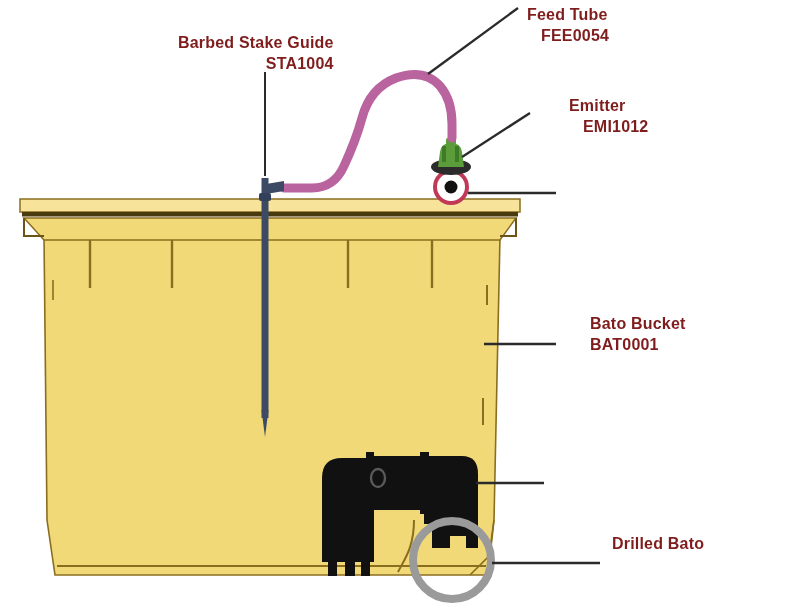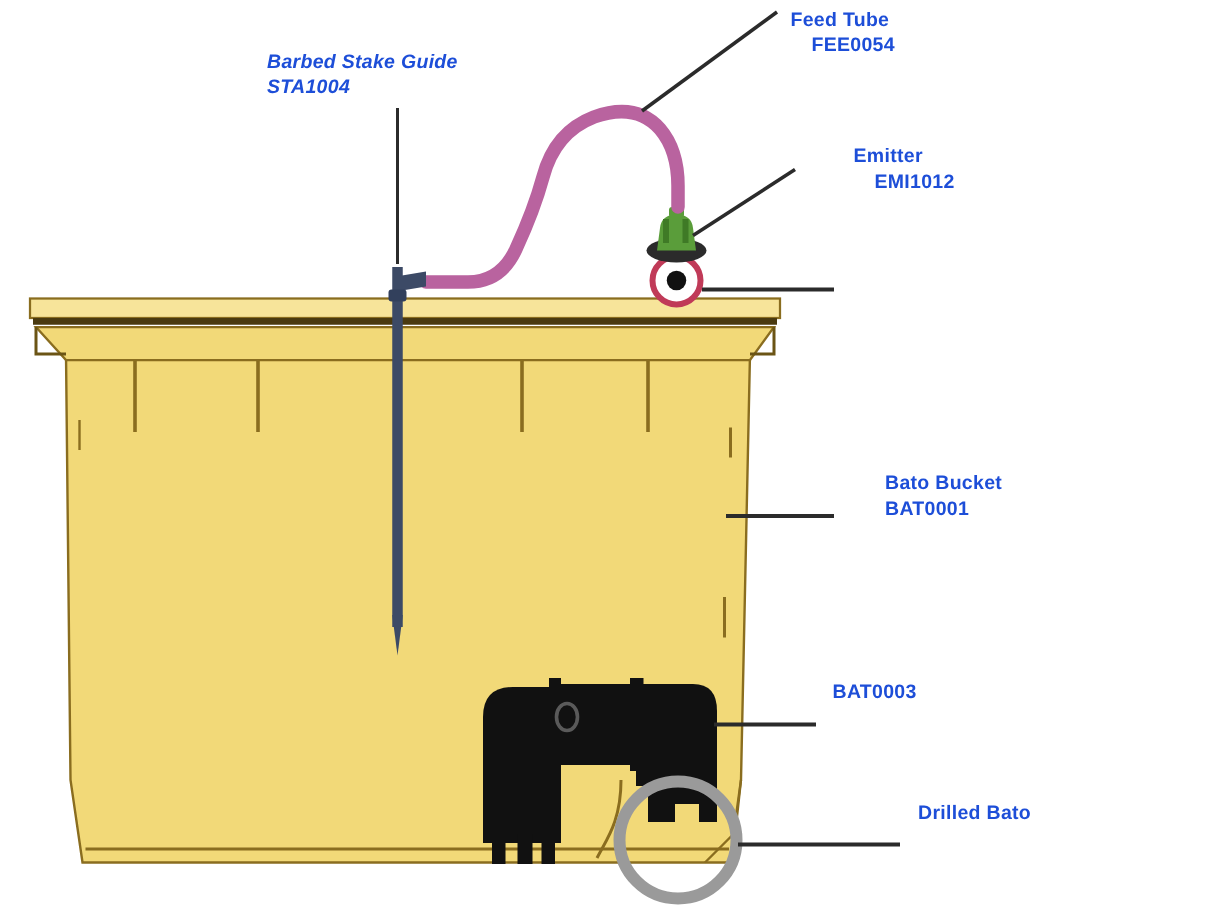--- a/index.html
+++ b/index.html
@@ -22,30 +22,30 @@
     height: 611px;
   }
   svg#scene {
     display: block;
     width: 805px;
     height: 611px;
   }
   .lbl {
     position: absolute;
     font-family: "Liberation Sans", sans-serif;
-    font-size: 13px;
+    font-size: 16px;
     font-weight: bold;
-    color: #1d4ed8;
+    color: #7f1d1d;
     line-height: 1.32;
     white-space: nowrap;
     letter-spacing: 0.2px;
   }
   .lbl .l1 { display: block; }
   .lbl .l2 { display: block; }
-  .lbl.c  { text-align: left; font-style: italic; }
+  .lbl.c  { text-align: right; }
   .lbl.l  { text-align: left; }
   .lbl.ind2 .l2 { padding-left: 14px; }
 </style>
 </head>
 <body>
 
 <div id="diagram-root">
 
   <svg id="scene" viewBox="0 0 805 611">
 
@@ -166,20 +166,19 @@
     <span class="l2">EMI1012</span>
   </div>
 
 
   <div class="lbl l" style="left:590px; top:313px;">
     <span class="l1">Bato Bucket</span>
     <span class="l2">BAT0001</span>
   </div>
 
   <div class="lbl l" style="left:555px; top:452px;">
-    <span class="l2">BAT0003</span>
   </div>
 
   <div class="lbl l" style="left:612px; top:533px;">
     <span class="l1">Drilled Bato</span>
   </div>
 
 </div>
 
 </body></html>

